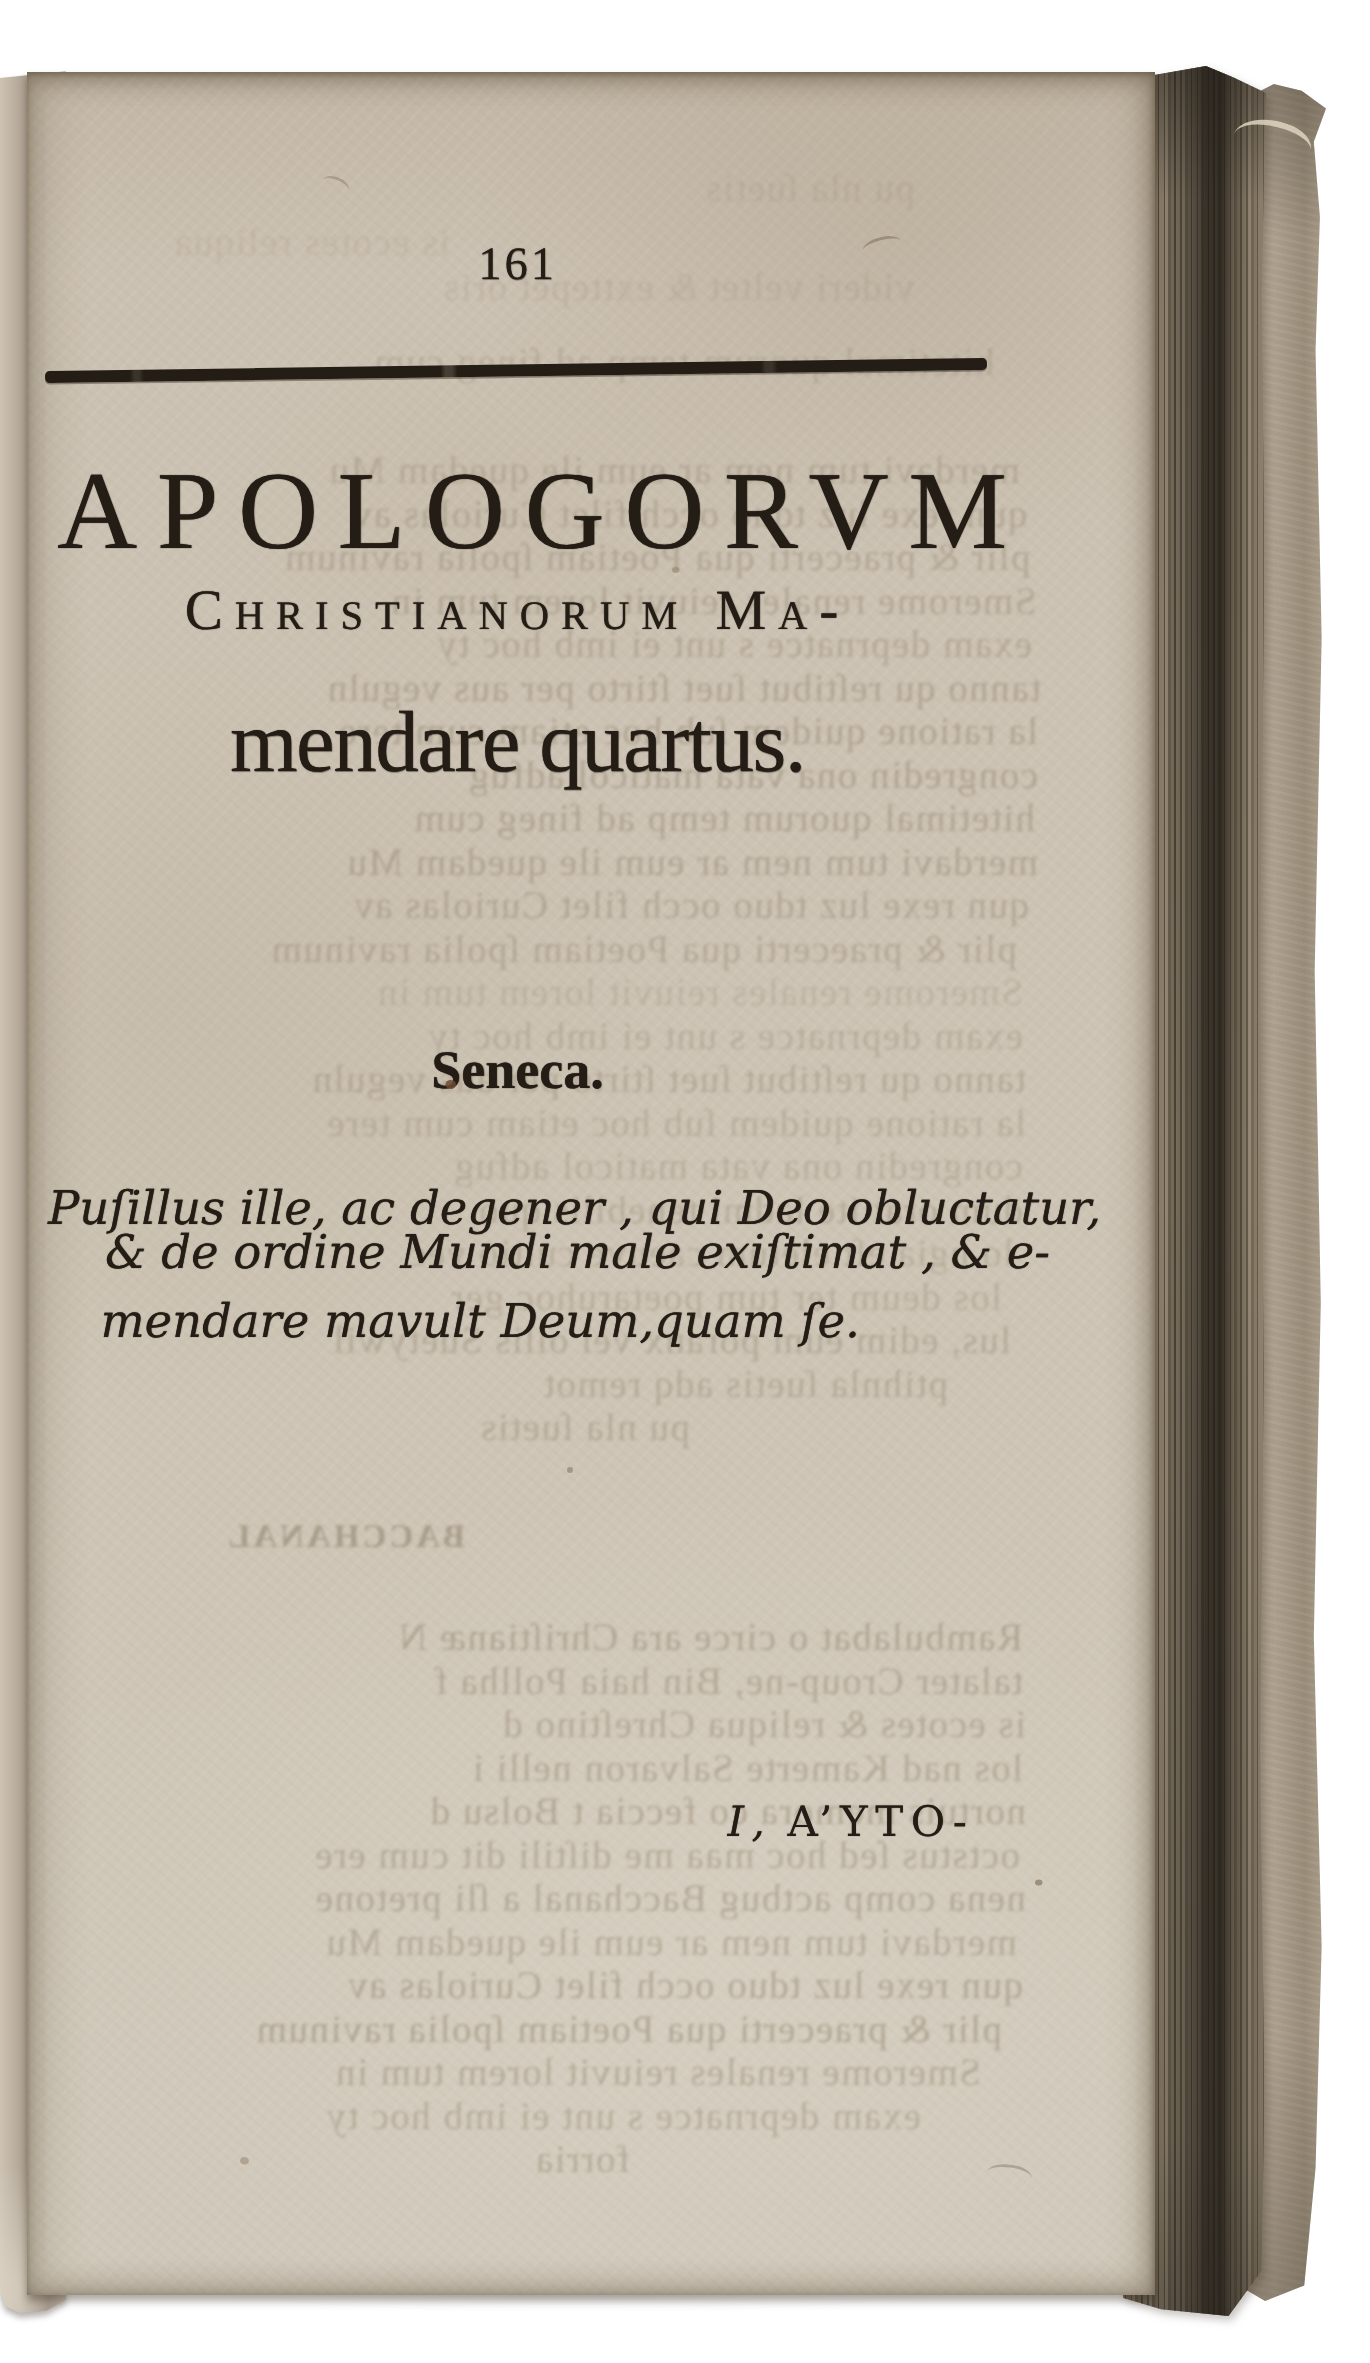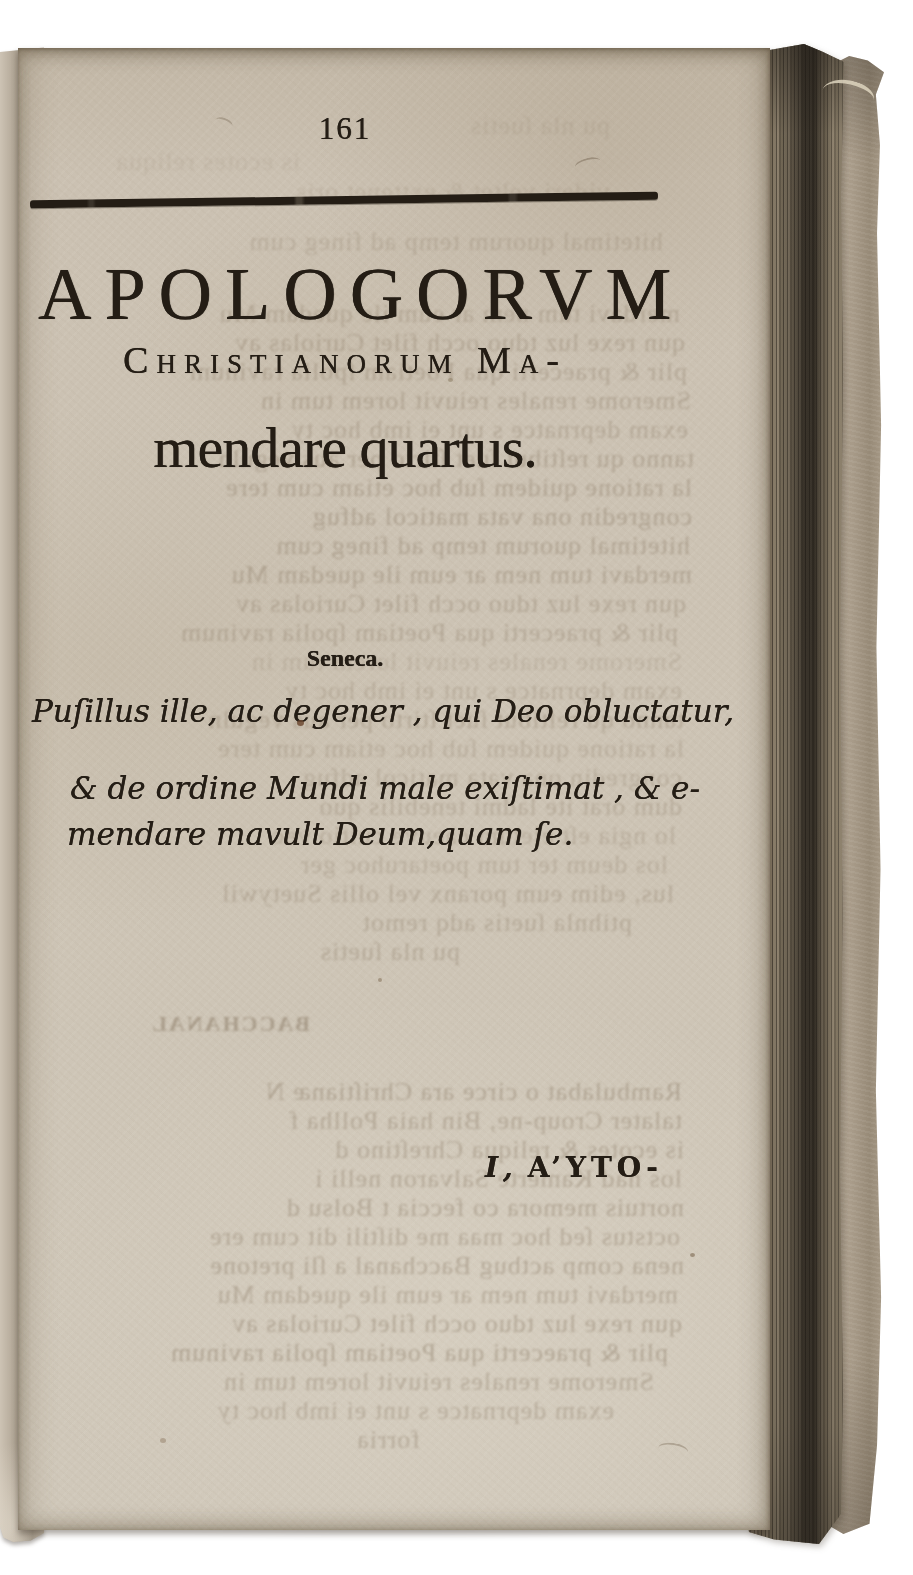--- a/index.html
+++ b/index.html
@@ -75,44 +75,44 @@
   
   .showthrough{position:absolute;inset:0;z-index:1;}
   .st{
     position:absolute;white-space:nowrap;overflow:hidden;
     color:var(--showthrough,#6f5c45);
     transform:scaleX(-1);filter:blur(1.15px);
     font-family:"Liberation Serif", serif;line-height:1.1;
   }
 
   
-  .content{position:absolute;inset:0;z-index:2;color:var(--ink,#241d15);}
+  .content{position:absolute;inset:0;z-index:2;color:var(--ink,#241d15);margin-top:47px;}
   .textblock{position:absolute;left:10px;top:0;width:634px;}
   .tline{position:absolute;left:0;width:100%;text-align:center;white-space:nowrap;
          text-shadow:0 0 .6px rgba(36,30,22,.9), .4px .4px .7px rgba(36,30,22,.45);}
   .folio{top:63px;font-size:31px;letter-spacing:2px;}
   .headrule{
     position:absolute;left:12px;top:148px;width:628px;height:8px;
     transform:rotate(-.8deg);border-radius:3px;
     background:linear-gradient(90deg, var(--ink,#241d15) 0 9%, #3a332a 9.5% 10%, var(--ink,#241d15) 10.5% 42%, #463e33 42.5% 43.2%, var(--ink,#241d15) 43.8% 76%, #3a332a 76.5% 77.2%, var(--ink,#241d15) 77.8% 100%);
     box-shadow:0 1px 0 rgba(40,34,26,.4);
   }
   .title1{top:204px;font-size:74px;letter-spacing:13px;padding-left:10px;}
   .title2{top:290px;font-size:38px;font-variant:small-caps;letter-spacing:8px;}
   .title3{top:366px;font-size:58px;letter-spacing:-1px;}
-  .sheading{top:597px;font-size:24px;font-weight:700;}
+  .sheading{top:597px;font-size:36px;font-weight:700;}
   .qline{position:absolute;white-space:nowrap;font-style:italic;font-size:31px;
          font-family:"DejaVu Serif", serif;
          text-shadow:0 0 .5px rgba(36,30,22,.85), .3px .3px .6px rgba(36,30,22,.4);}
-  .q1{left:14px;top:645px;}
+  .q1{left:14px;top:693px;}
   .q2{left:52px;top:722px;}
   .q3{left:49px;top:768px;}
   .catchword{
     position:absolute;left:467px;top:1103px;white-space:nowrap;
-    font-size:28px;font-weight:700;letter-spacing:5px;word-spacing:8px;
+    font-size:28px;font-weight:400;letter-spacing:5px;word-spacing:8px;
     font-family:"DejaVu Serif", serif;
     text-shadow:0 0 .6px rgba(36,30,22,.9);
   }
   .catchword .lead{font-style:italic;margin-right:10px;}
 
   .specks{position:absolute;inset:0;z-index:3;}
   .speck{position:absolute;}
 </style>
 </head>
 <body style="--background: #ffffff; --paper: #cbc1b2; --ink: #241d15; --showthrough: #6f5c45; --fore-edge-dark: #2e2921; --fore-edge-mid: #877a66; --cover: #a2957f;">

